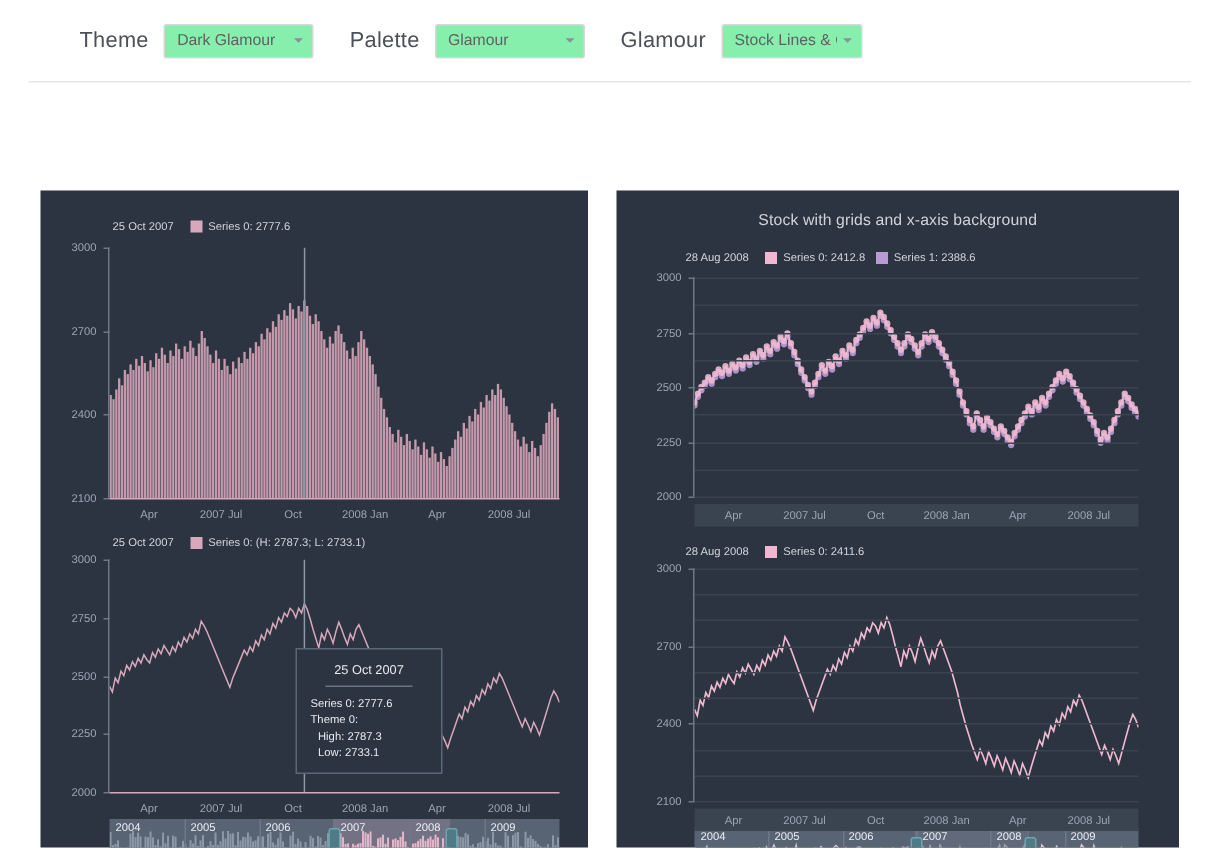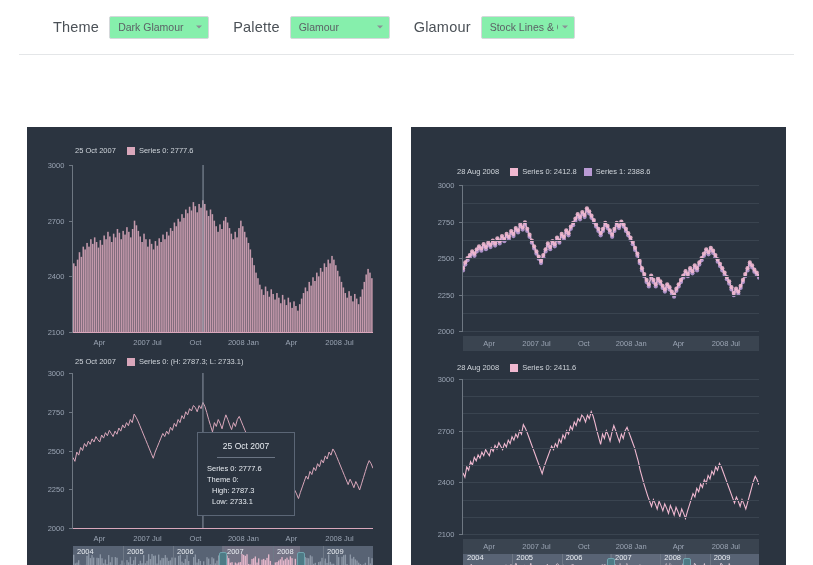--- a/index.html
+++ b/index.html
@@ -540,20 +540,21 @@
         <div class="axis-x-lab" style="left: 120.4px; top: 185px;">2007 Jul</div>
         <div class="axis-x-lab" style="left: 168.4px; top: 185px;">Oct</div>
         <div class="axis-x-lab" style="left: 216.4px; top: 185px;">2008 Jan</div>
         <div class="axis-x-lab" style="left: 264.4px; top: 185px;">Apr</div>
         <div class="axis-x-lab" style="left: 312.4px; top: 185px;">2008 Jul</div>
         <div class="axisline" style="left: 46px; top: 179px; width: 300px; height: 1px; background: rgb(217, 167, 187);"></div>
       </div>
   </div>
 
   <div class="panel" id="panel-right">
+    <div class="panel-title">Stock with grids and x-axis background</div>
 
     <div class="chart" id="c-mk" style="position:absolute;left:0;top:30px;width:375px;height:205px;">
       <div class="legend" style="left:46px;top:10px;">
         <span class="date">28 Aug 2008</span>
         <span class="item">
           <span class="sw" style="background:#f0b8d0"></span>
           <span>Series 0: 2412.8</span>
         </span>
         <span class="item">
           <span class="sw" style="background:#b99ad4"></span>

